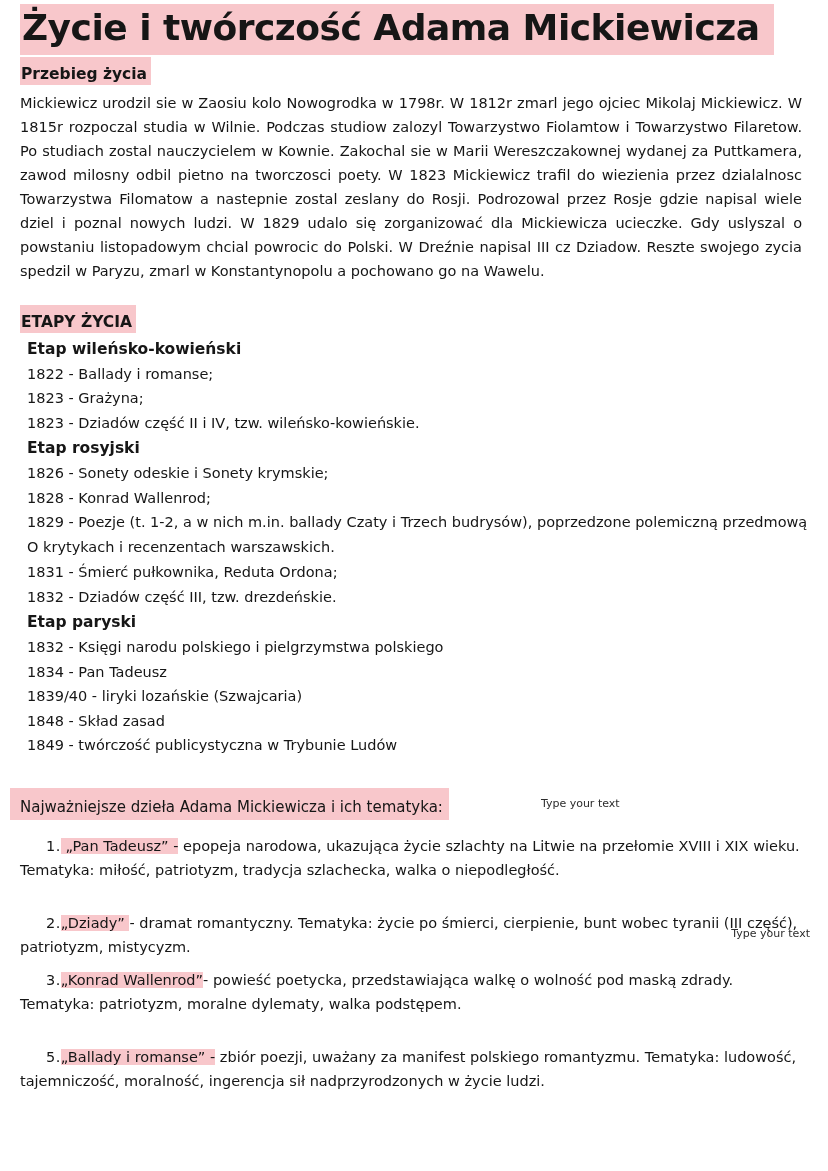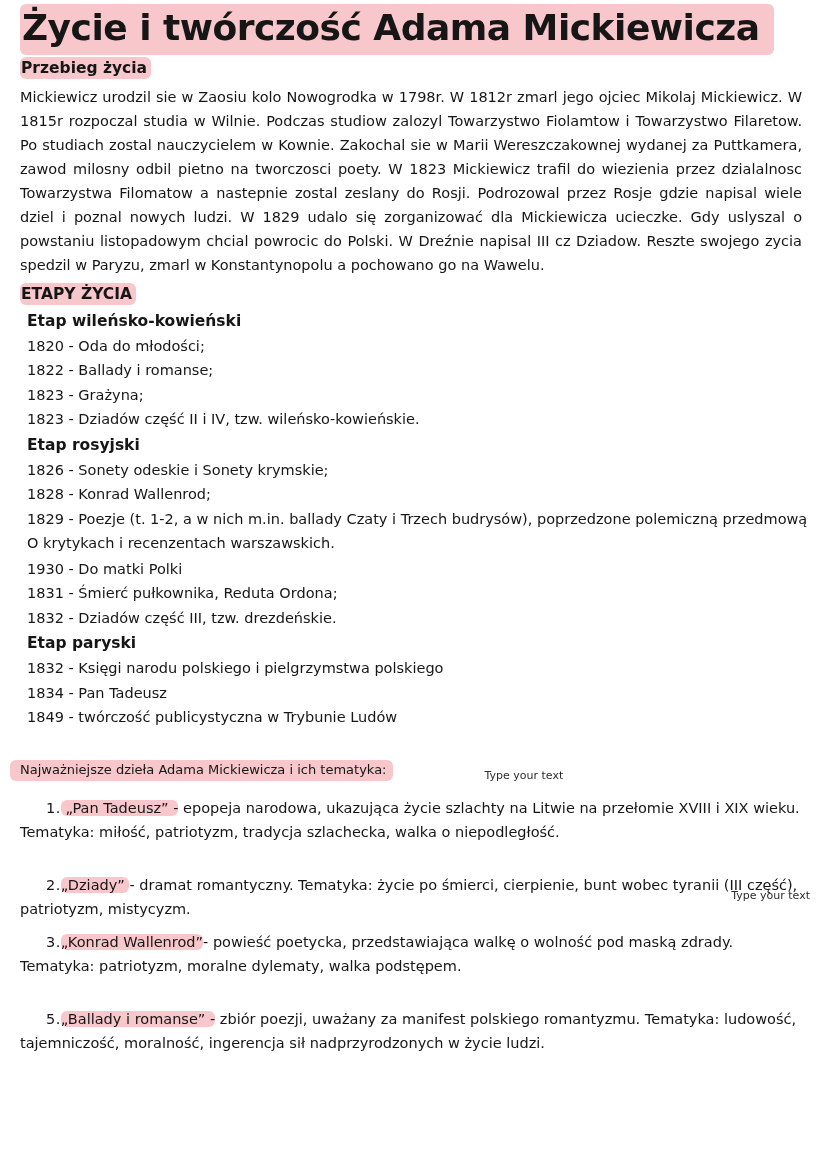--- a/index.html
+++ b/index.html
@@ -5,43 +5,43 @@
   :root { --hl: #f8c7cb; --ink: #161616; }
   * { margin: 0; padding: 0; box-sizing: border-box; }
   html, body { background: #ffffff; }
   body {
     width: 828px;
     min-height: 1171px;
     padding: 4px 20px 20px 20px;
     font-family: "DejaVu Sans", sans-serif;
     color: var(--ink);
   }
-  .hl { background: var(--hl); border-radius: 6px; }
+  .hl { background: var(--hl); }
 
   h1.title {
     display: inline-block;
     font-size: 36px;
     font-weight: 600;
     line-height: 1.35;
     padding: 0 14px 2px 2px;
     letter-spacing: -0.5px;
   }
   .sec-heading {
     display: inline-block;
     font-size: 15.5px;
     font-weight: bold;
     line-height: 1.3;
-    padding: 1px 4px 1px 1px;
+    padding: 7px 4px 1px 1px;
     margin: 2px 0 4px 0;
   }
   p.bio {
     font-size: 14.5px;
     line-height: 24px;
     text-align: justify;
-    margin: 2px 0 4px 0;
+    margin: 2px 0 20px 0;
     max-width: 782px;
   }
   .stage-group { margin-bottom: 1px; margin-left: 7px; }
   .stage-title {
     font-size: 15.5px;
     font-weight: bold;
     line-height: 25px;
   }
   .stage-line {
     font-size: 14.5px;
@@ -49,23 +49,23 @@
     max-width: 782px;
   }
 
   .works-heading-row {
     display: flex;
     align-items: flex-start;
     margin: 30px 0 14px -10px;
   }
   .works-heading {
     display: inline-block;
-    font-size: 13px;
+    font-size: 15px;
     line-height: 1.45;
-    padding: 1px 6px 1px 10px;
+    padding: 9px 6px 1px 10px;
   }
   .type-placeholder {
     font-size: 11px;
     color: #2b2b2b;
     white-space: nowrap;
   }
   .works-heading-row .type-placeholder { margin-left: 92px; padding-top: 9px; }
 
   .work-item {
     position: relative;
@@ -94,43 +94,43 @@
   <div>
     <div><span class="sec-heading hl">Przebieg życia</span></div>
     <p class="bio">Mickiewicz urodzil sie w Zaosiu kolo Nowogrodka w 1798r. W 1812r zmarl jego ojciec Mikolaj Mickiewicz. W 1815r rozpoczal studia w Wilnie. Podczas studiow zalozyl Towarzystwo Fiolamtow i Towarzystwo Filaretow. Po studiach zostal nauczycielem w Kownie. Zakochal sie w Marii Wereszczakownej wydanej za Puttkamera, zawod milosny odbil pietno na tworczosci poety. W 1823 Mickiewicz trafil do wiezienia przez dzialalnosc Towarzystwa Filomatow a nastepnie zostal zeslany do Rosji. Podrozowal przez Rosje gdzie napisal wiele dziel i poznal nowych ludzi. W 1829 udalo się zorganizować dla Mickiewicza ucieczke. Gdy uslyszal o powstaniu listopadowym chcial powrocic do Polski. W Dreźnie napisal III cz Dziadow. Reszte swojego zycia spedzil w Paryzu, zmarl w Konstantynopolu a pochowano go na Wawelu.</p>
   </div>
 
   <div>
     <div><span class="sec-heading hl">ETAPY ŻYCIA</span></div>
 
     <div class="stage-group">
       <div class="stage-title">Etap wileńsko-kowieński</div>
-      <div class="stage-line">1820 - Oda do młodości;</div>
       <div class="stage-line">1822 - Ballady i romanse;</div>
       <div class="stage-line">1823 - Grażyna;</div>
       <div class="stage-line">1823 - Dziadów część II i IV, tzw. wileńsko-kowieńskie.</div>
     </div>
 
     <div class="stage-group">
       <div class="stage-title">Etap rosyjski</div>
       <div class="stage-line">1826 - Sonety odeskie i Sonety krymskie;</div>
       <div class="stage-line">1828 - Konrad Wallenrod;</div>
       <div class="stage-line">1829 - Poezje (t. 1-2, a w nich m.in. ballady Czaty i Trzech budrysów), poprzedzone polemiczną przedmową O krytykach i recenzentach warszawskich.</div>
     </div>
 
     <div class="stage-group">
-      <div class="stage-line">1930 - Do matki Polki</div>
       <div class="stage-line">1831 - Śmierć pułkownika, Reduta Ordona;</div>
       <div class="stage-line">1832 - Dziadów część III, tzw. drezdeńskie.</div>
     </div>
 
     <div class="stage-group">
       <div class="stage-title">Etap paryski</div>
       <div class="stage-line">1832 - Księgi narodu polskiego i pielgrzymstwa polskiego</div>
       <div class="stage-line">1834 - Pan Tadeusz</div>
+      <div class="stage-line">1839/40 - liryki lozańskie (Szwajcaria)</div>
+      <div class="stage-line">1848 - Skład zasad</div>
       <div class="stage-line">1849 - twórczość publicystyczna w Trybunie Ludów</div>
     </div>
   </div>
 
   <div>
     <div class="works-heading-row">
       <span class="works-heading hl">Najważniejsze dzieła Adama Mickiewicza i ich tematyka:</span>
       <span class="type-placeholder">Type your text</span>
     </div>
 

